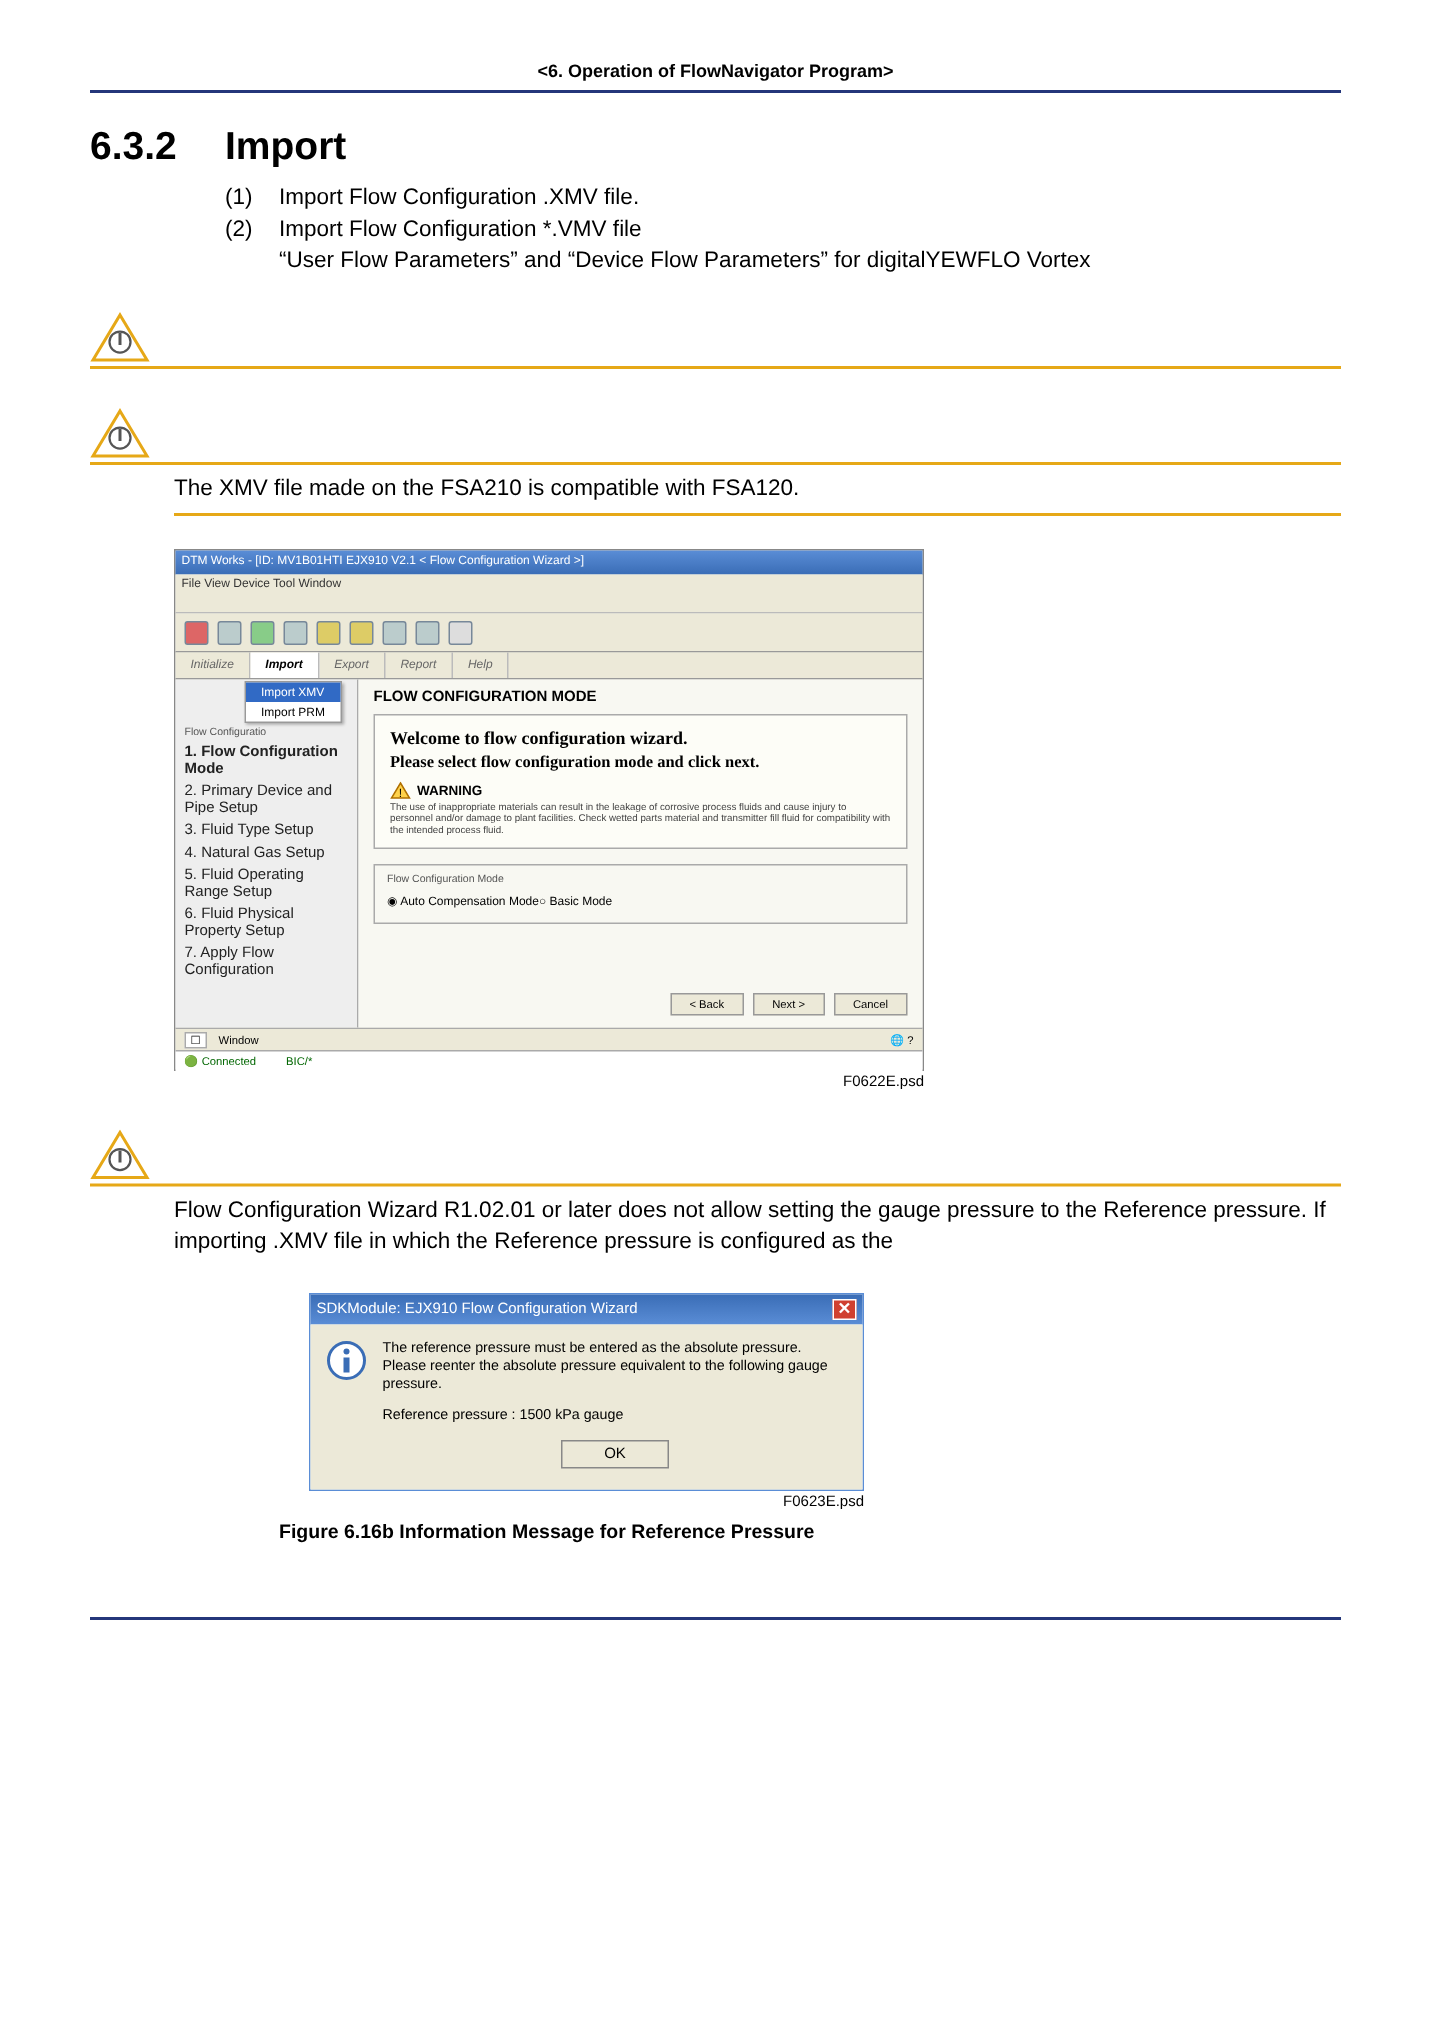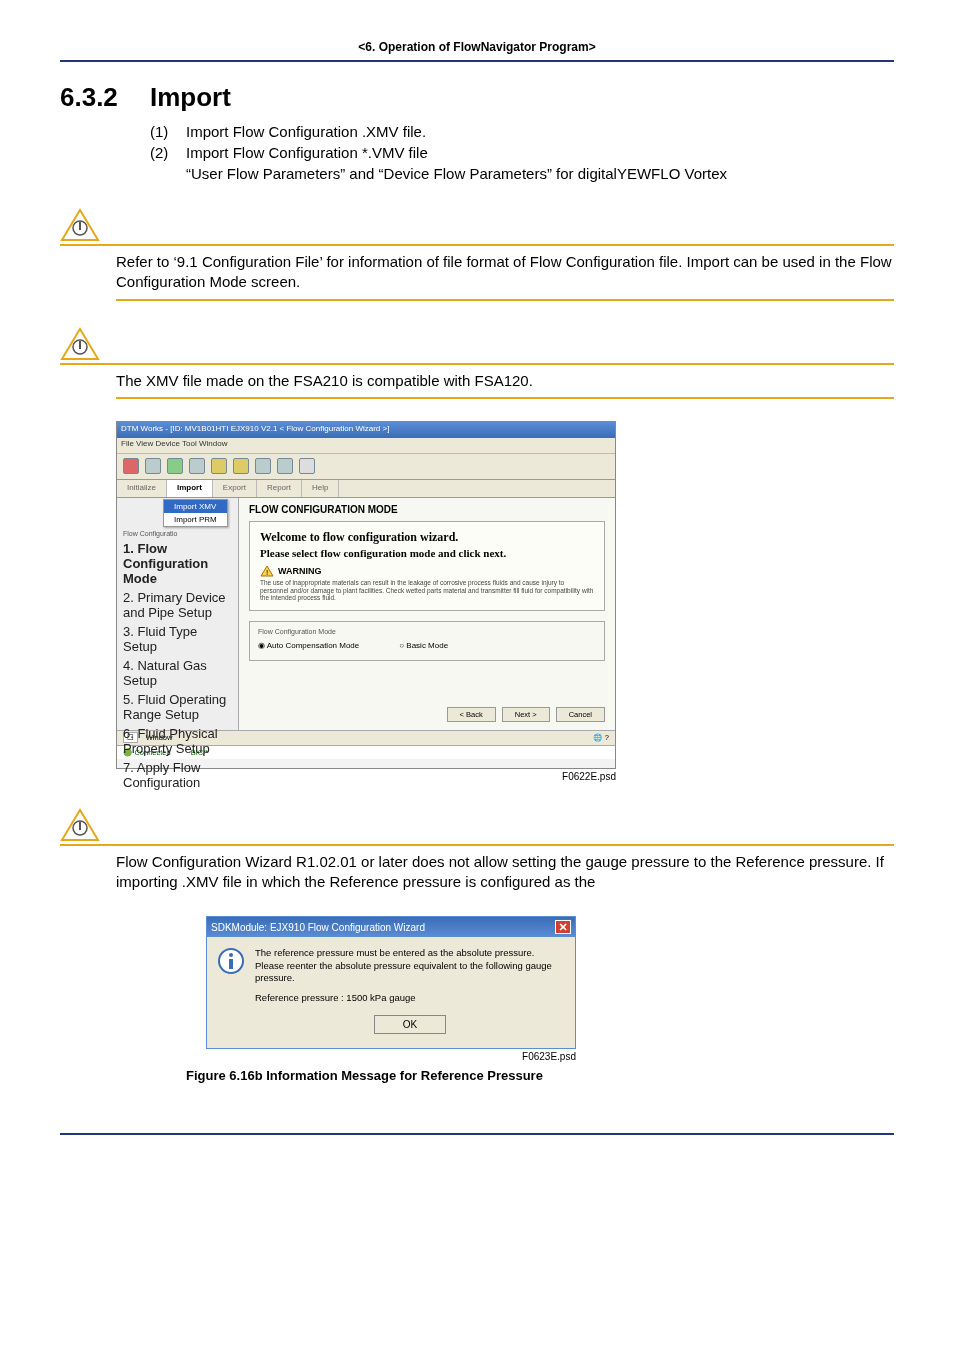--- a/index.html
+++ b/index.html
@@ -87,21 +87,21 @@
     font-family: Tahoma, Arial, sans-serif;
   }
   .fig-a-titlebar {
     height: 16px;
     background: linear-gradient(#5a8dd6,#3a6db6);
     font-size: 8px;
     color: #fff;
     padding: 2px 4px;
   }
   .fig-a-menubar {
-    height: 16px;
+    height: 26px;
     background: #ece9d8;
     font-size: 8px;
     color: #333;
     padding: 1px 4px;
     border-bottom: 1px solid #bbb;
   }
   .fig-a-toolbar {
     height: 26px;
     background: #ece9d8;
     border-bottom: 1px solid #999;
@@ -119,20 +119,21 @@
     height: 18px;
     background: #ece9d8;
     display:flex;
     font-size:8px;
     border-bottom:1px solid #999;
   }
   .fig-a-tab {
     padding: 3px 10px;
     border-right:1px solid #bbb;
     color:#666;
+    font-style:italic;
   }
   .fig-a-tab.active{ color:#000; font-weight:bold; background:#fff;}
   .fig-a-body { display:flex; height: 232px; }
   .fig-a-side {
     width: 122px;
     background:#eee;
     border-right:1px solid #aaa;
     font-size:7.5px;
     padding:4px 6px;
     position:relative;
@@ -144,21 +145,21 @@
     border:1px solid #999;
     box-shadow:1px 1px 2px rgba(0,0,0,.3);
     font-size:8px;
     z-index:2;
   }
   .fig-a-dropdown div {
     padding:2px 10px;
   }
   .fig-a-dropdown .hl { background:#316ac5; color:#fff; }
   .fig-a-side-title { font-size:7px; color:#555; margin-top:28px; margin-bottom:2px;}
-  .fig-a-side-list div { padding:2px 0; font-size:13px; color:#222; }
+  .fig-a-side-list div { padding:2px 0; font-size:10px; color:#222; }
   .fig-a-side-list .bold{font-weight:bold;}
   .fig-a-main {
     flex:1;
     background:#f8f8f2;
     padding:6px 10px;
     position:relative;
   }
   .fig-a-heading { font-size:10px; font-weight:bold; margin-bottom:6px; }
   .fig-a-box {
     border:1px solid #aaa;
@@ -170,21 +171,21 @@
   .fig-a-warnrow { display:flex; align-items:center; gap:4px; margin-top:6px;}
   .fig-a-warn { font-size:9px; font-weight:bold;}
   .fig-a-warntext { font-size:6.5px; color:#444; margin-top:2px; line-height:1.15;}
   .fig-a-modebox {
     border:1px solid #aaa;
     margin-top:10px;
     padding:6px 8px 10px 8px;
     font-size:7.5px;
   }
   .fig-a-modebox-title{ font-size:7px; color:#555; margin-bottom:6px;}
-  .fig-a-radios { display:flex; gap:40px; font-size:8px;}
+  .fig-a-radios { display:flex; font-size:8px;}
   .fig-a-buttons {
     position:absolute; bottom:8px; right:10px;
     display:flex; gap:6px;
   }
   .fig-a-btn {
     font-size:7.5px; padding:2px 12px;
     background:#ece9d8; border:1px solid #999;
   }
   .fig-a-status {
     height:15px; background:#ece9d8;
@@ -276,21 +277,20 @@
 </div>
 
 <div class="note-block">
   <div class="note-icon-row">
     <svg width="40" height="34">
       <polygon points="20,2 38,32 2,32" fill="#fff" stroke="#e6a817" stroke-width="2"></polygon>
       <circle cx="20" cy="20" r="7" fill="none" stroke="#555" stroke-width="1.5"></circle>
       <line x1="20" y1="14" x2="20" y2="22" stroke="#555" stroke-width="2"></line>
     </svg>
   </div>
-  <div class="note-text">Refer to ‘9.1 Configuration File’ for information of file format of Flow Configuration file. Import can be used in the Flow Configuration Mode screen.</div>
 </div>
 
 <div class="note-block">
   <div class="note-icon-row">
     <svg width="40" height="34">
       <polygon points="20,2 38,32 2,32" fill="#fff" stroke="#e6a817" stroke-width="2"></polygon>
       <circle cx="20" cy="20" r="7" fill="none" stroke="#555" stroke-width="1.5"></circle>
       <line x1="20" y1="14" x2="20" y2="22" stroke="#555" stroke-width="2"></line>
     </svg>
   </div>

